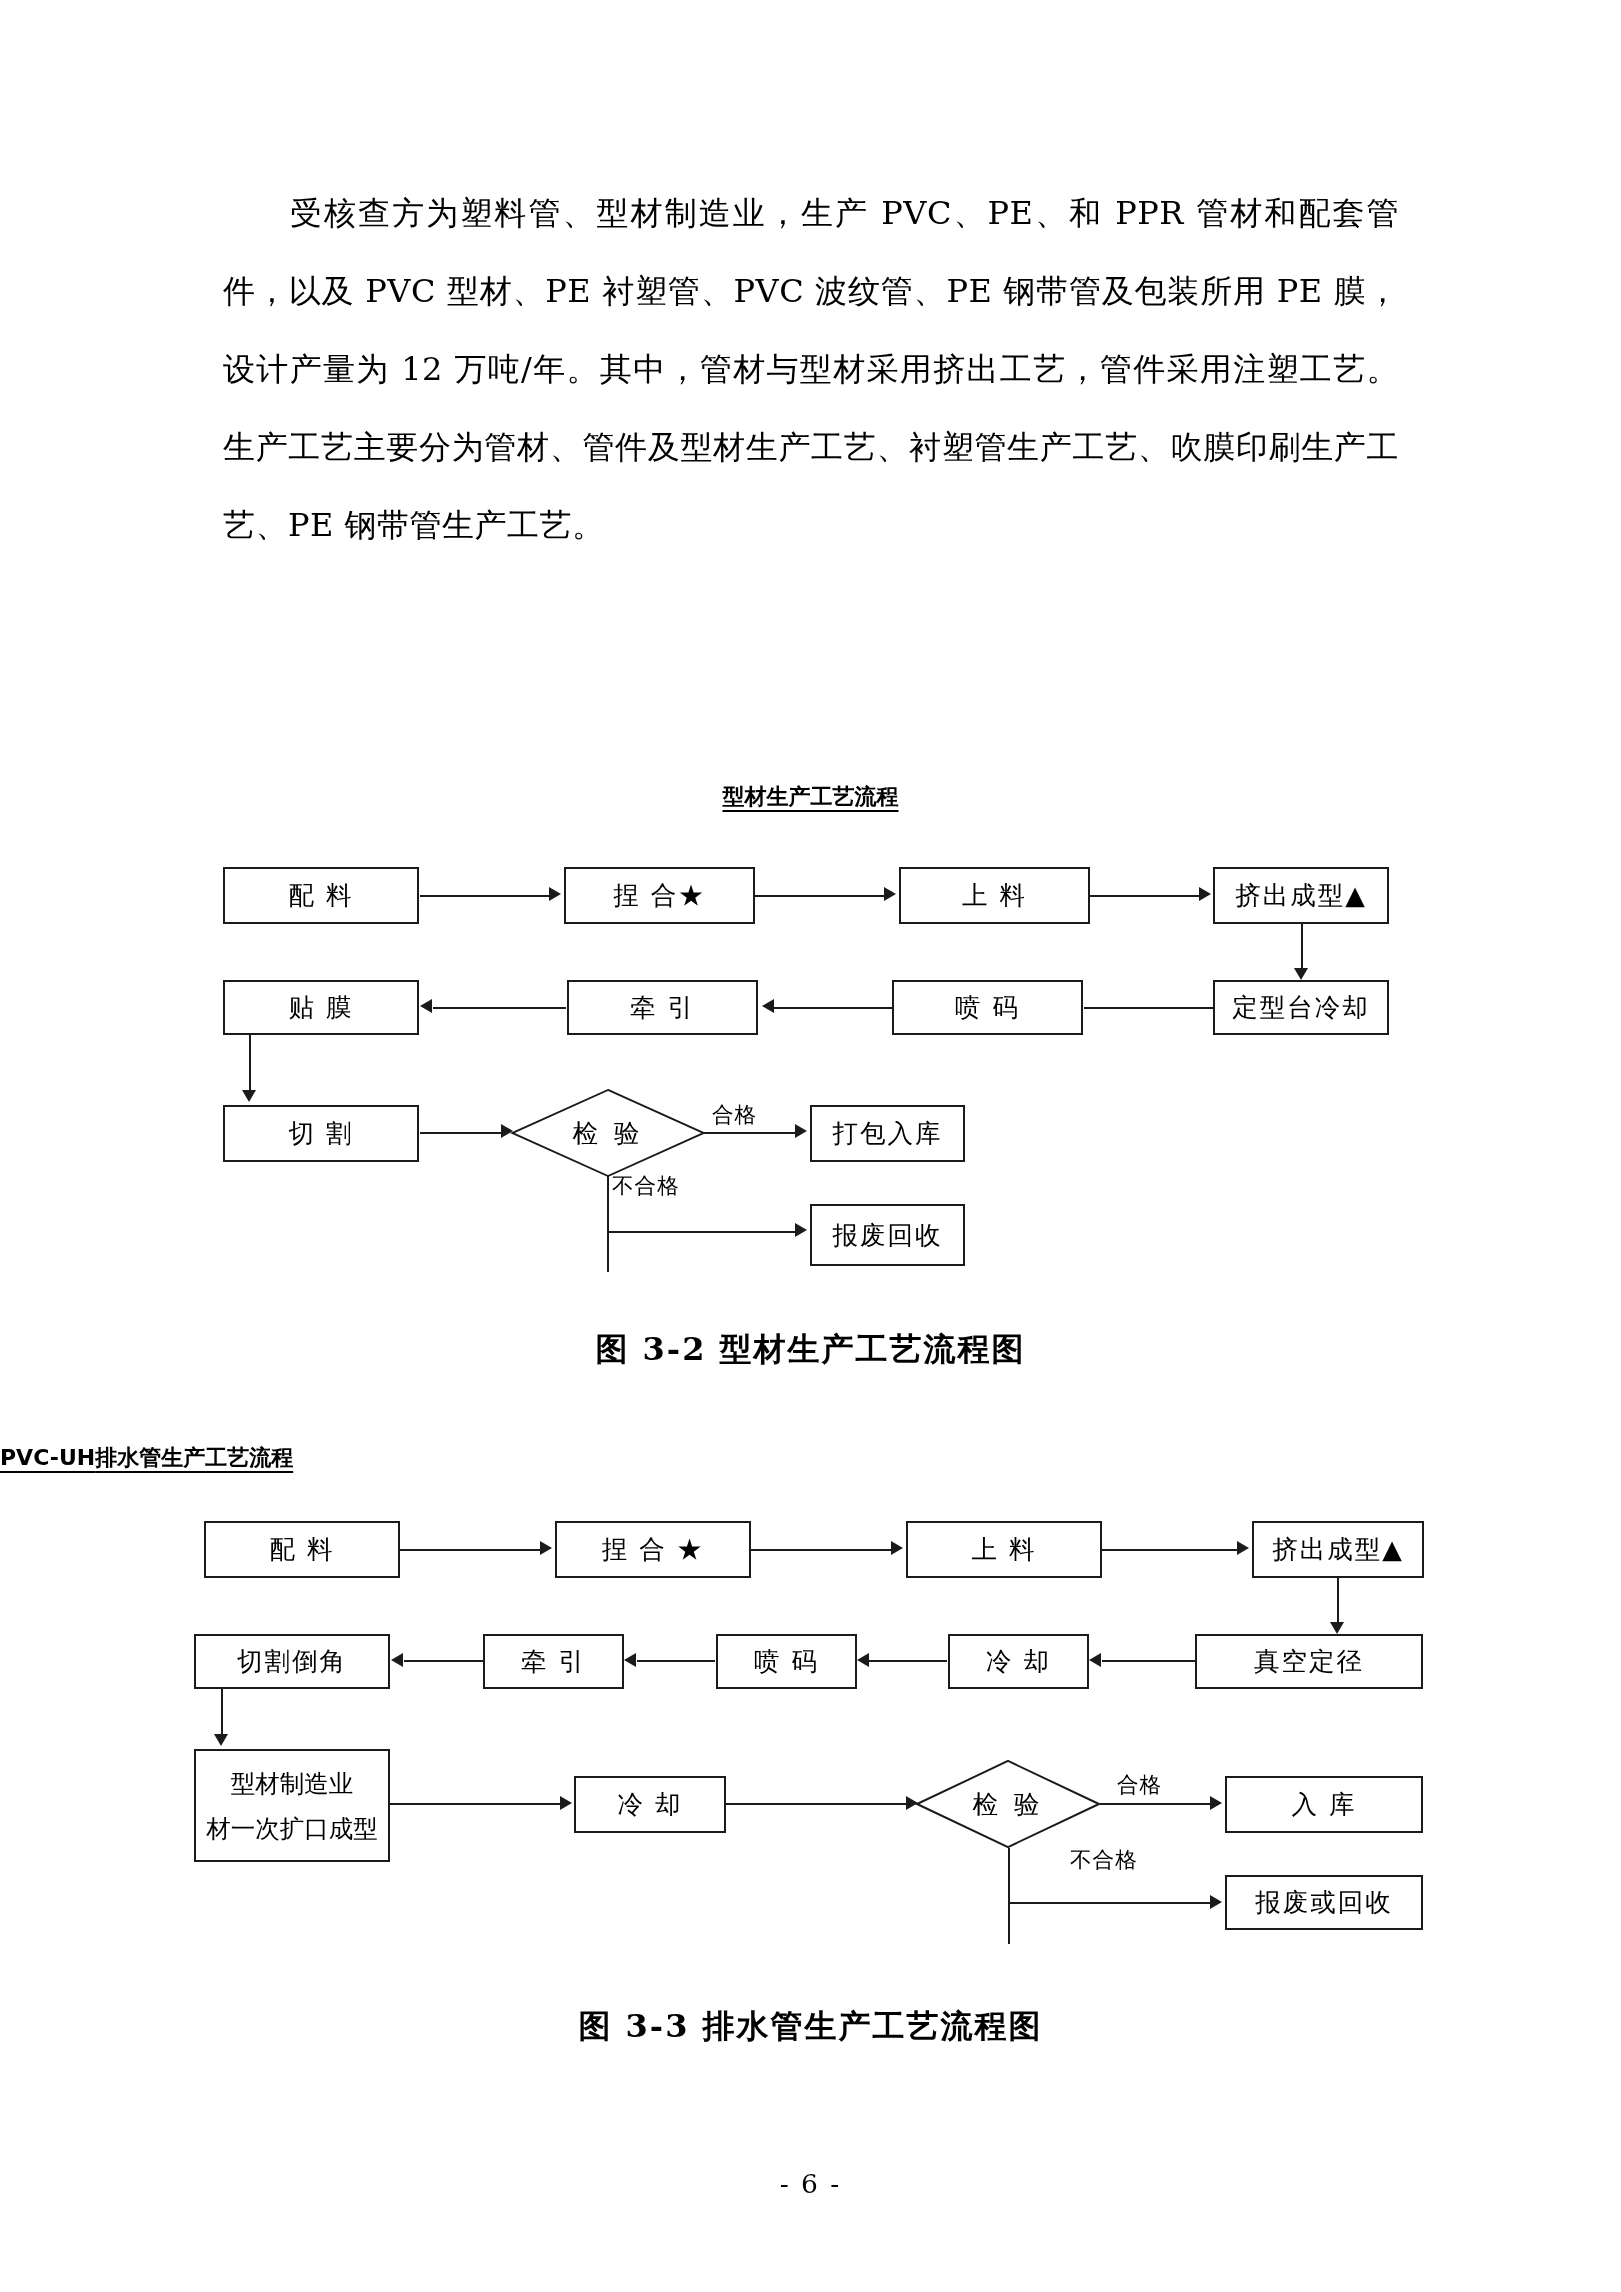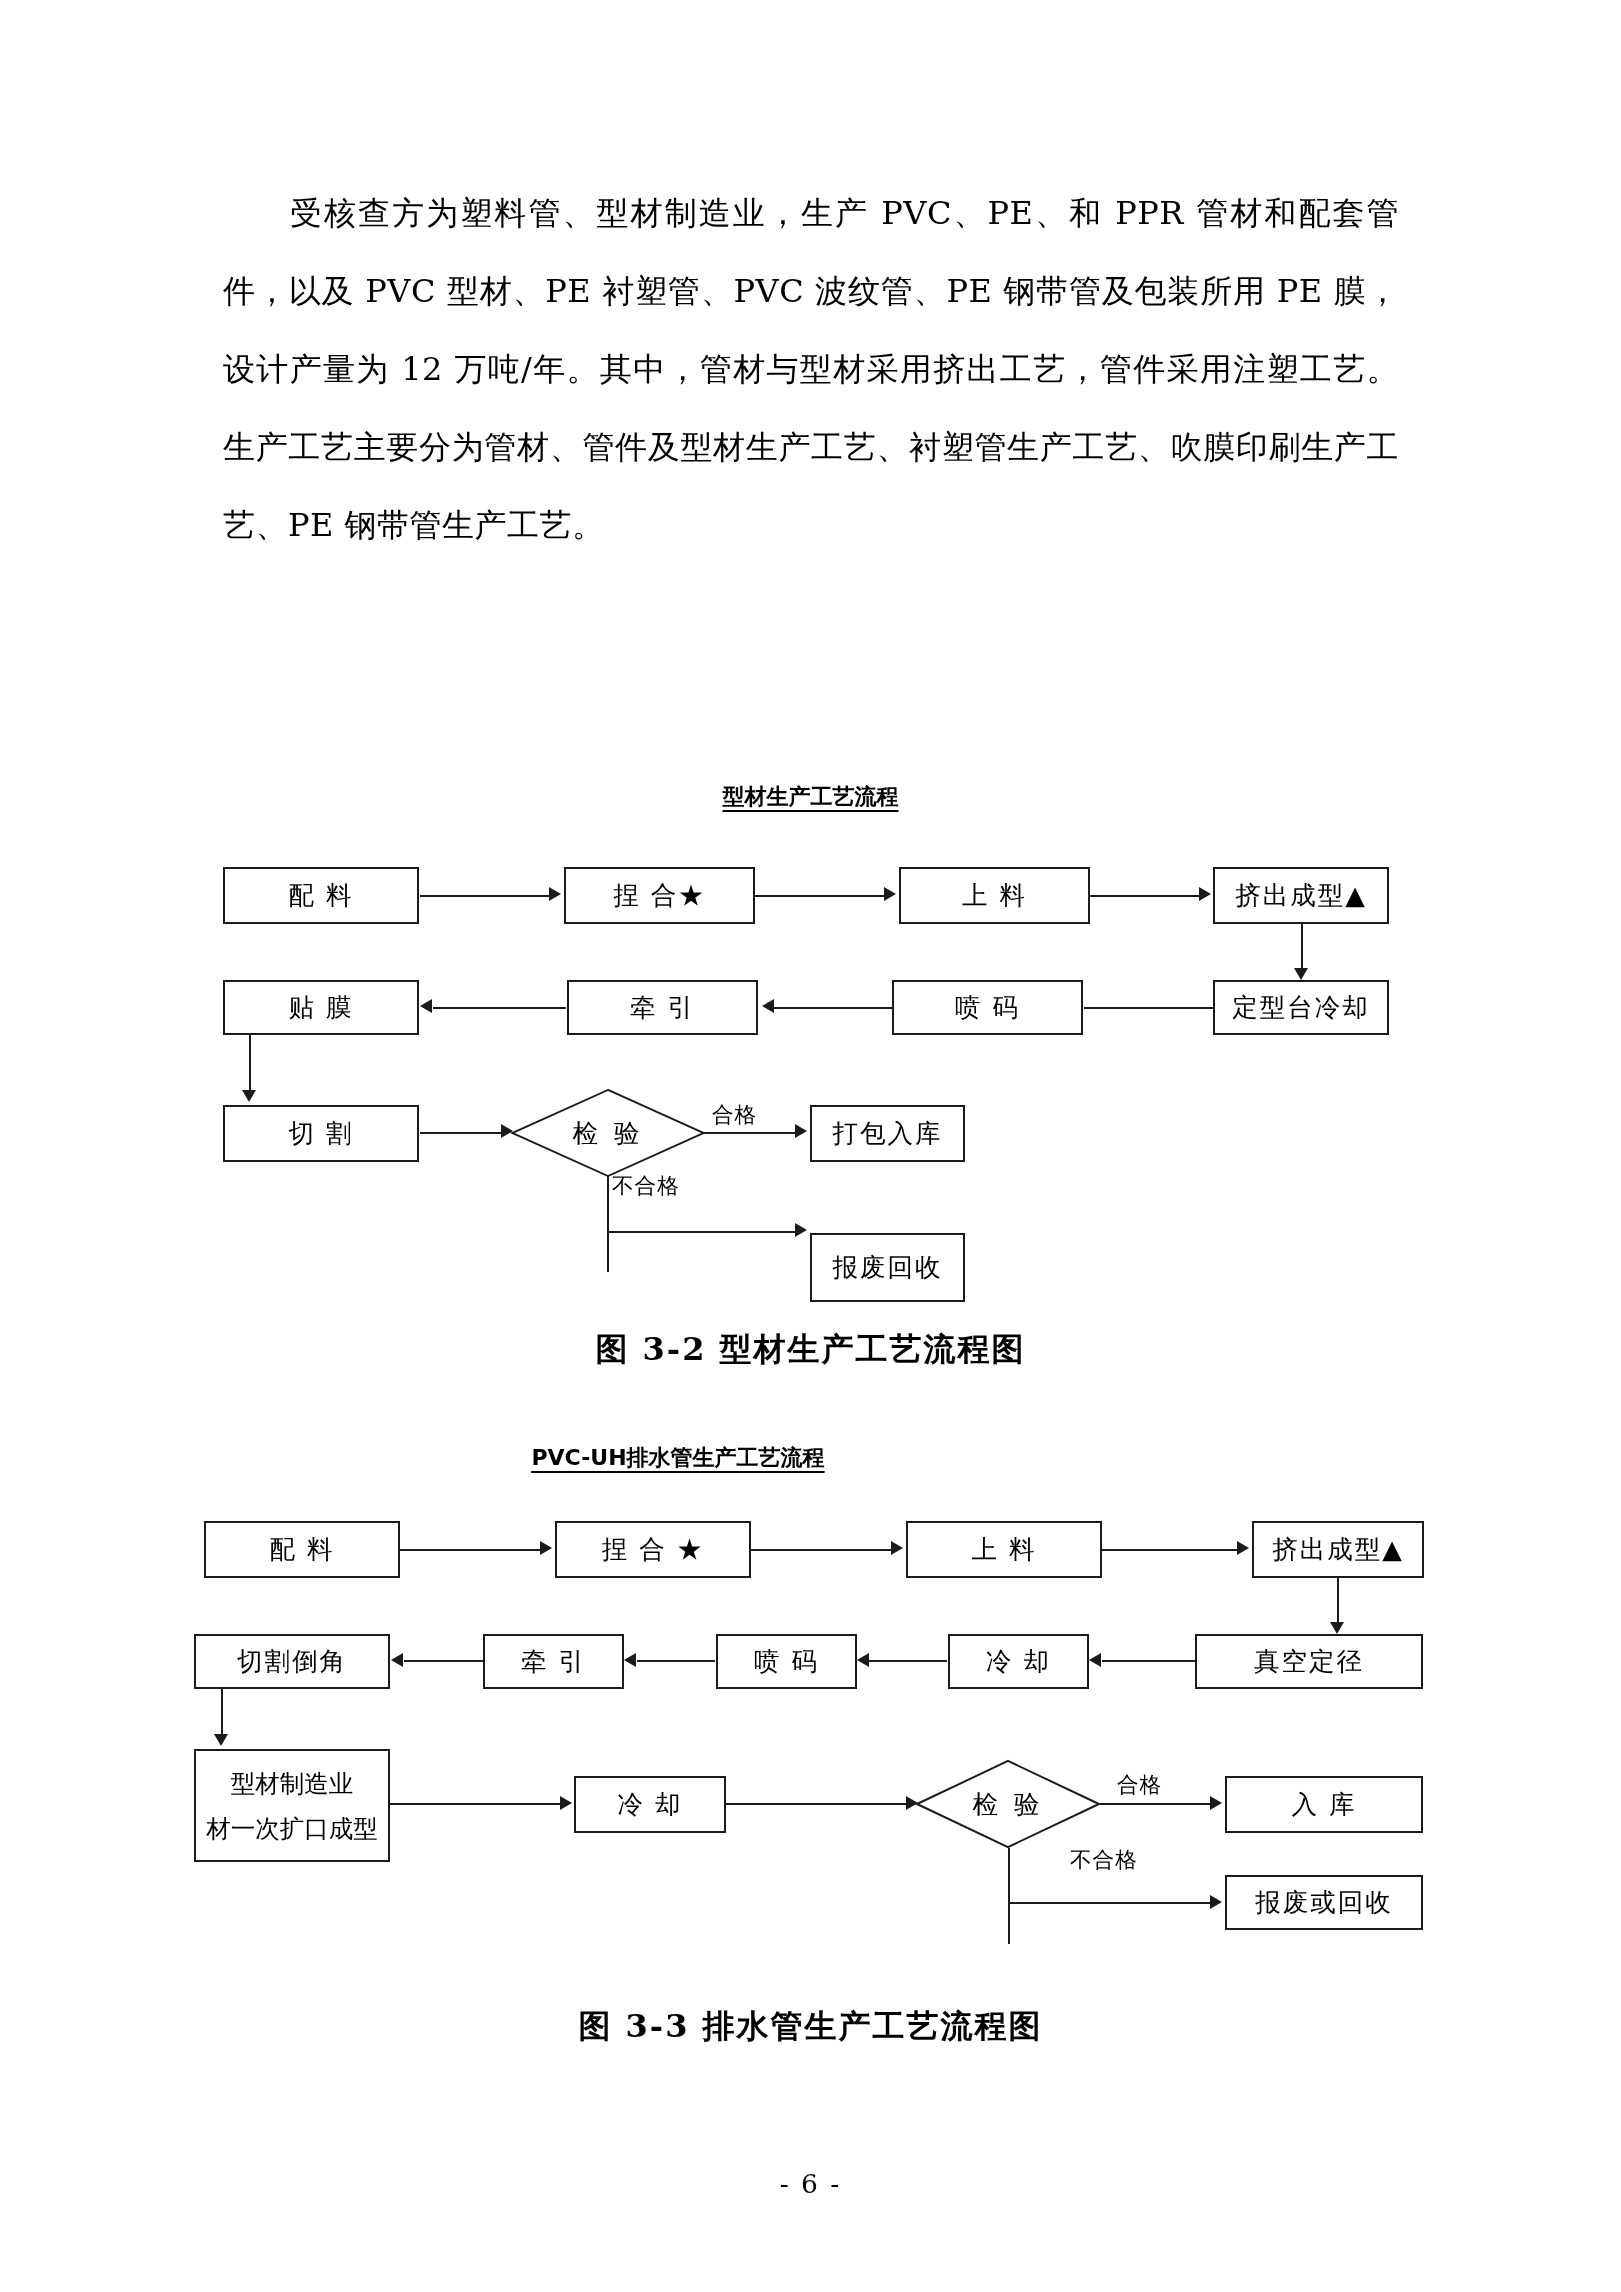--- a/index.html
+++ b/index.html
@@ -205,28 +205,28 @@
     <div class="arrow right" style="left:795px;top:1124px;"></div>
     <div class="edge-label" style="left:712px;top:1100px;">合格</div>
 
     <div class="node" style="left:810px;top:1105px;width:155px;height:57px;">打包入库</div>
 
     <div class="edge v" style="left:607px;top:1176px;width:2px;height:96px;"></div>
     <div class="edge h" style="left:607px;top:1231px;width:191px;"></div>
     <div class="arrow right" style="left:795px;top:1223px;"></div>
     <div class="edge-label" style="left:612px;top:1171px;">不合格</div>
 
-    <div class="node" style="left:810px;top:1204px;width:155px;height:69px;margin-top:29px;">报废回收</div>
+    <div class="node" style="left:810px;top:1204px;width:155px;height:62px;">报废回收</div>
 
     <div class="caption" style="top:1328px;">图 3-2  型材生产工艺流程图</div>
   </div>
 
   <div class="chart">
 
-    <div class="chart-title" style="left:0;top:1443px;width:1356px;text-align:center;text-decoration:none;">
+    <div class="chart-title" style="left:0;top:1443px;width:1356px;text-align:left;text-decoration:none;">
       <span style="text-decoration:underline;text-underline-offset:5.9px;">
         <span class="spell">PVC-UH</span><span>排水管生产工艺流程</span>
       </span>
     </div>
 
     <div class="node" style="left:204px;top:1521px;width:196px;height:57px;">配 料</div>
     <div class="edge h" style="left:400px;top:1549px;width:142px;"></div>
     <div class="arrow right" style="left:540px;top:1541px;"></div>
 
     <div class="node" style="left:555px;top:1521px;width:196px;height:57px;">捏 合 ★</div>

